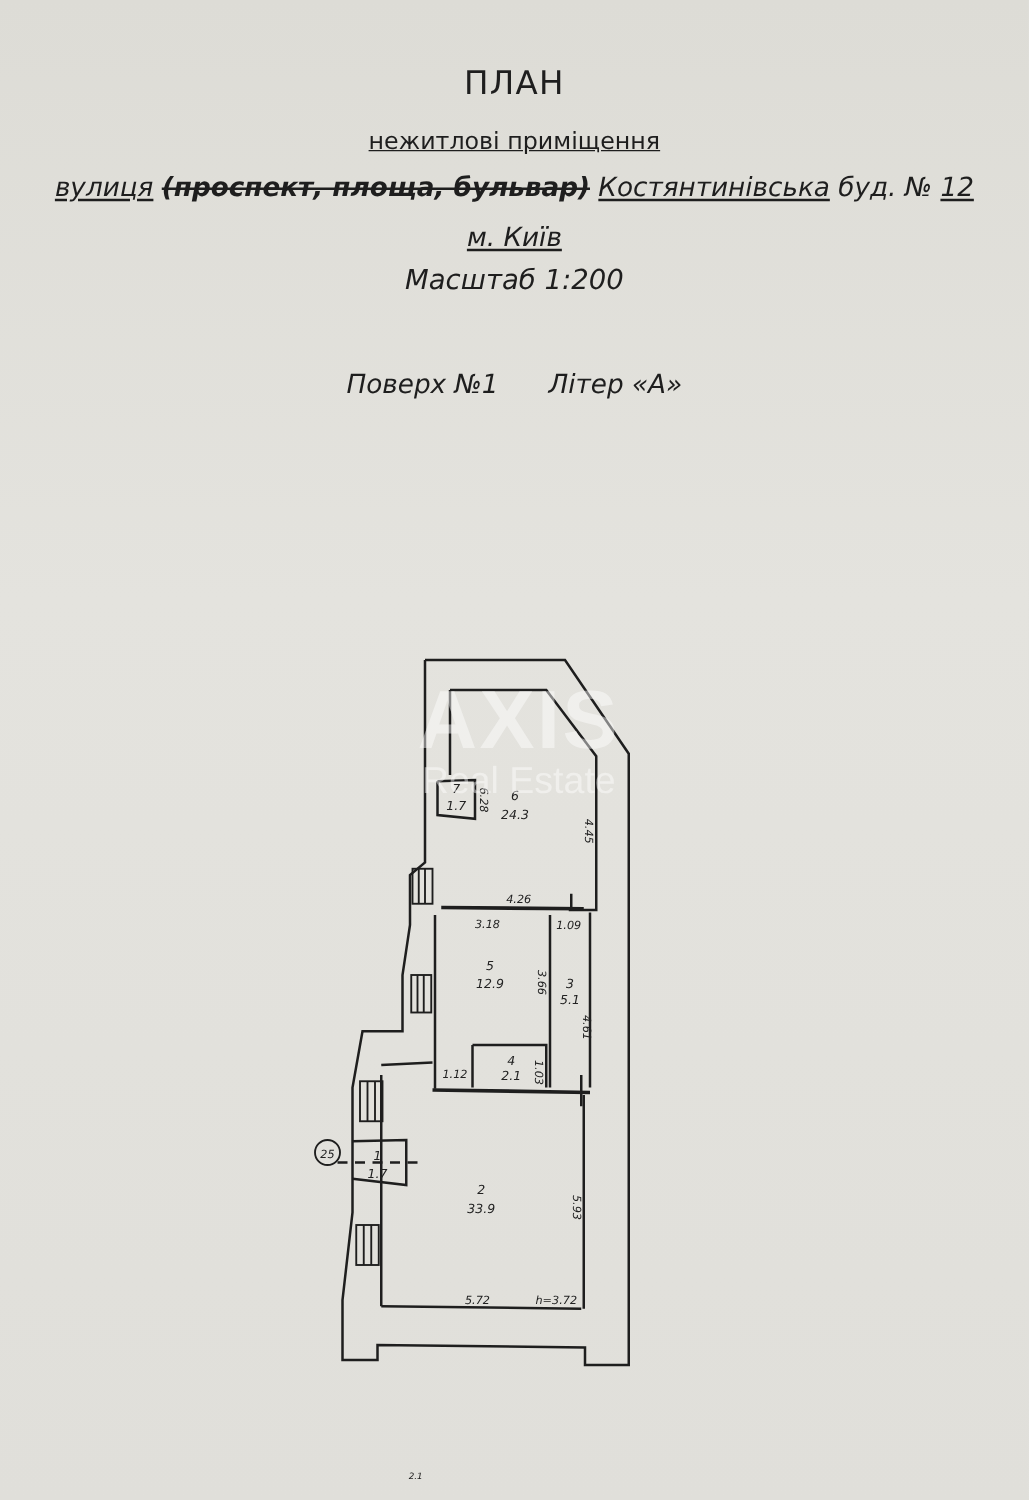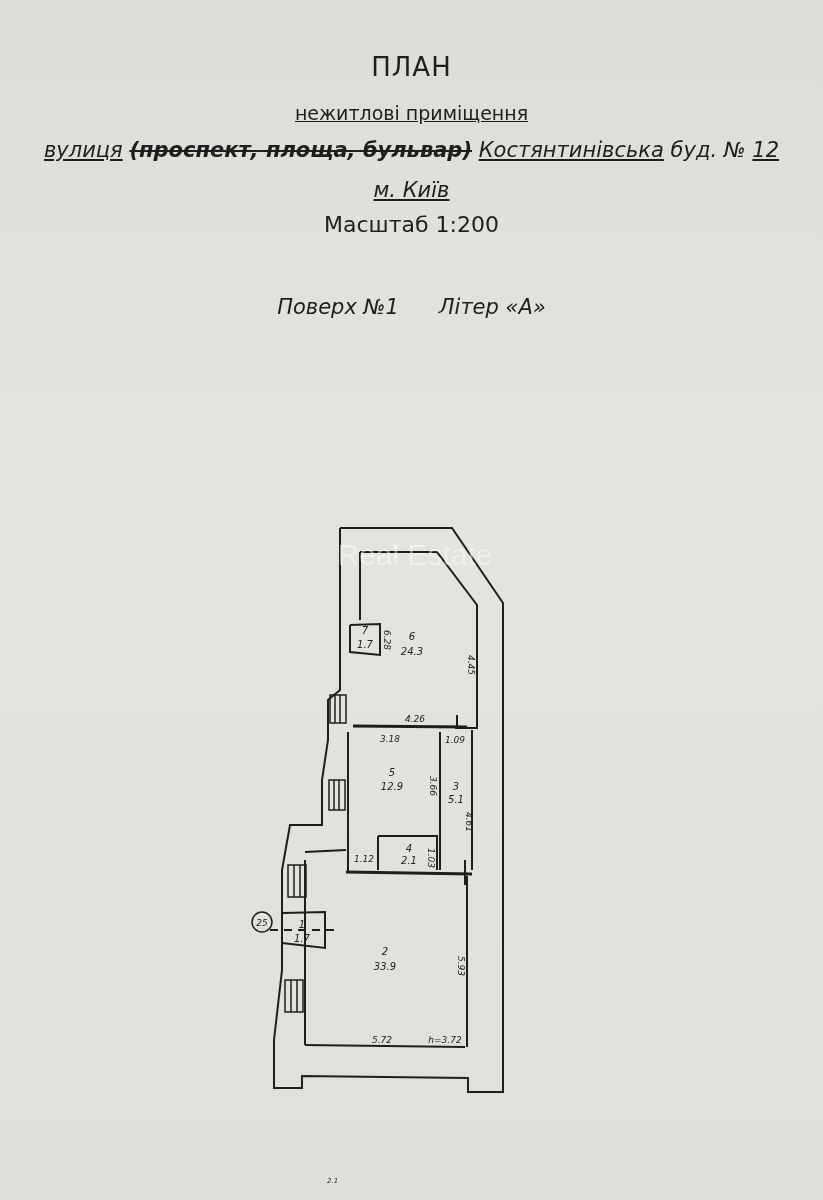--- a/index.html
+++ b/index.html
@@ -13,21 +13,21 @@
   }
   .header { position: absolute; left: 0; width: 823px; text-align: center; }
   .title { top: 52px; font-size: 26px; letter-spacing: 1px; font-weight: normal; }
   .subtitle { top: 102px; font-size: 19px; }
   .subtitle span { text-decoration: underline; }
   .street { top: 138px; font-size: 21px; font-style: italic; }
   .street .u { text-decoration: underline; text-align: center; }
   .street .s { text-decoration: line-through; font-weight: bold; }
   .city { top: 178px; font-size: 21px; font-style: italic; }
   .city span { text-decoration: underline; }
-  .scale { top: 212px; font-size: 22px; }
+  .scale { top: 212px; font-size: 22px; font-style: italic; }
   .floor { top: 253px; font-size: 21px; font-style: italic; margin-top: 42px; }
   .floor .gap { display: inline-block; width: 40px; }
   .plan { position: absolute; left: 0; top: 0; }
   .watermark {
     position: absolute; left: 305px; top: 540px; width: 220px; text-align: center;
     color: rgba(255,255,255,0.45); pointer-events: none;
   }
   .wm-main { font-size: 66px; font-weight: bold; letter-spacing: 2px; line-height: 70px; font-family: "Liberation Sans", sans-serif; }
   .wm-sub { font-size: 30px; line-height: 30px; font-family: "Liberation Sans", sans-serif; }
   .plan text { font-family: "DejaVu Sans", sans-serif; font-style: italic; fill: #222; }
@@ -128,14 +128,15 @@
     <text x="364" y="862">1.12</text>
     <text x="428" y="858" transform="rotate(90 428 858)">1.03</text>
     <text x="458" y="966" transform="rotate(90 458 966)">5.93</text>
     <text x="382" y="1043">5.72</text>
     <text x="445" y="1043">h=3.72</text>
   </g>
   <text x="327" y="1183" font-size="7" fill="#555">2.1</text>
 </svg>
 
 <div class="watermark">
+  <div class="wm-main">AXIS</div>
   <div class="wm-sub">Real Estate</div>
 </div>
 
 </body></html>

